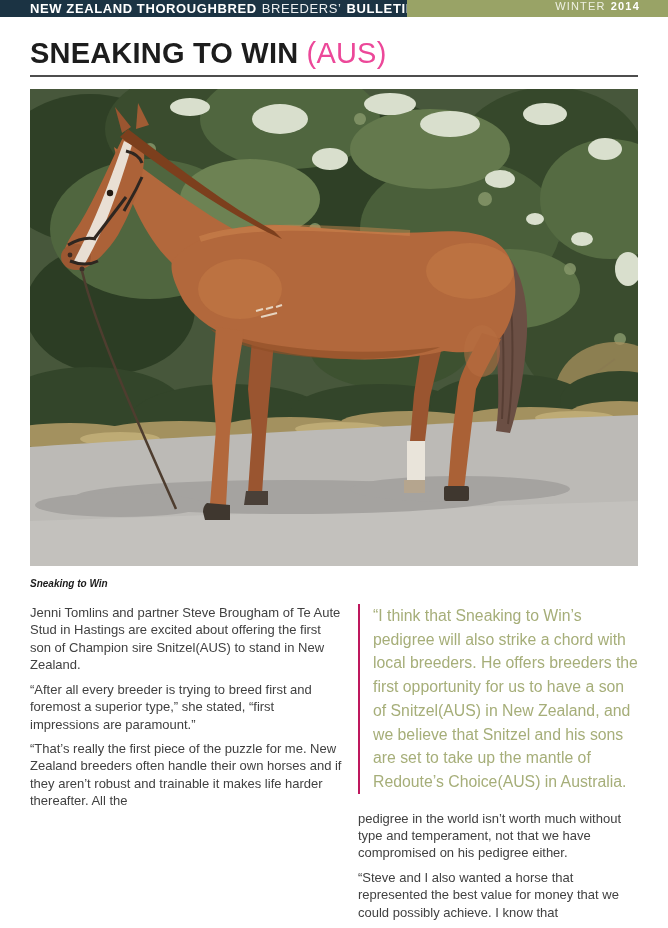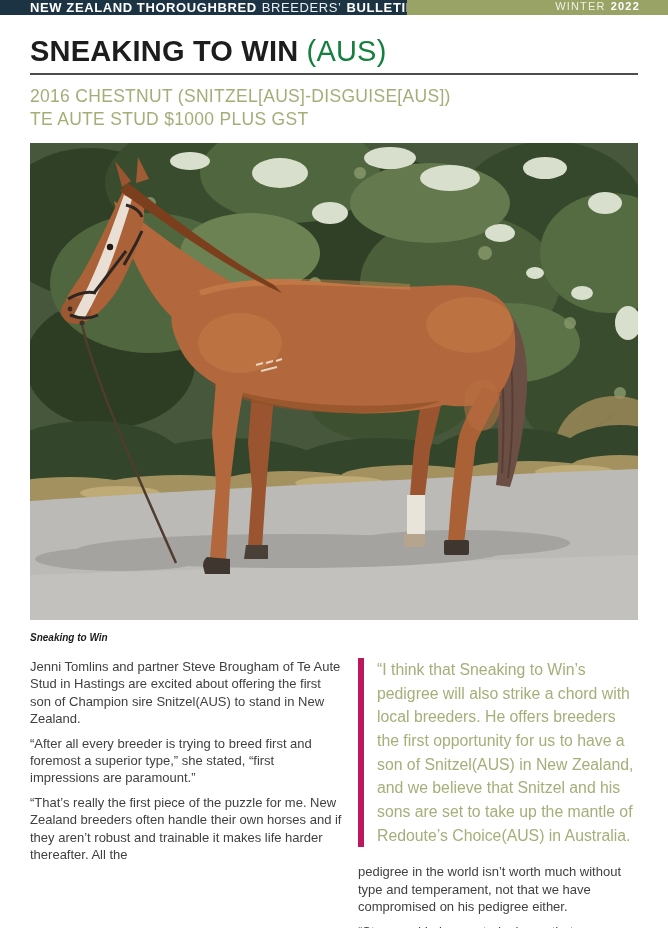--- a/index.html
+++ b/index.html
@@ -32,21 +32,21 @@
   .masthead-issue .year { font-weight: 800; }
 
   
   .content { padding: 0 30px; flex: 1; display: flex; flex-direction: column; }
 
   .article-title {
     margin-top: 21px;
     font-size: 29px; letter-spacing: .2px; color: #1d1d1d;
     font-weight: 800; line-height: 1.05;
   }
-  .article-title .suffix { font-weight: 300; color: #15803d; }
+  .article-title .suffix { font-weight: 300; color: #ec4899; }
   .title-rule { height: 2px; background: #4d4d4d; margin-top: 7px; }
 
   .subtitle {
     margin-top: 10px;
     color: #a5ad78; font-size: 17.5px; line-height: 1.3;
     letter-spacing: .3px; font-weight: 400;
   }
 
   .photo-frame { margin-top: 12px; width: 608px; height: 477px; overflow: hidden; }
   .photo-frame svg { display: block; }
@@ -57,53 +57,49 @@
   }
 
   .columns { display: flex; margin-top: 15px; gap: 16px; }
   .col-left { width: 312px; }
   .col-right { flex: 1; }
   .body-p {
     font-size: 13px; line-height: 1.34; color: #414141;
     margin-bottom: 7px;
   }
   .pull-quote {
-    border-left: 6px solid #be185d;
+    border-left: 2px solid #be185d;
     padding-left: 13px;
     color: #a6ae79;
     font-size: 15.8px; line-height: 1.5;
     margin-bottom: 16px;
   }
 </style>
 </head>
 <body>
 
 <div class="page">
 
   <div class="masthead">
     <div class="masthead-brand">
       <span class="b">NEW ZEALAND THOROUGHBRED</span>
       <span class="l">BREEDERS’</span>
       <span class="b">BULLETIN</span>
     </div>
     <div class="masthead-issue">
       <span class="season">WINTER</span>
-      <span class="year">2022</span>
+      <span class="year">2014</span>
     </div>
   </div>
 
   <div class="content">
 
     <h1 class="article-title"><span>SNEAKING TO WIN</span> <span class="suffix">(AUS)</span></h1>
     <div class="title-rule"></div>
 
-    <div class="subtitle">
-      <div>2016 CHESTNUT (SNITZEL[AUS]-DISGUISE[AUS])</div>
-      <div>TE AUTE STUD $1000 PLUS GST</div>
-    </div>
 
     <div class="photo-frame">
       <svg width="608" height="477" viewBox="0 0 608 477" xmlns="http://www.w3.org/2000/svg">
 
         <rect width="608" height="477" fill="#47573b"></rect>
         <g>
           <ellipse cx="60" cy="80" rx="95" ry="75" fill="#2f4026"></ellipse>
           <ellipse cx="180" cy="40" rx="105" ry="62" fill="#3a4c2e"></ellipse>
           <ellipse cx="330" cy="90" rx="115" ry="82" fill="#2f4026"></ellipse>
           <ellipse cx="520" cy="70" rx="95" ry="72" fill="#36482b"></ellipse>

